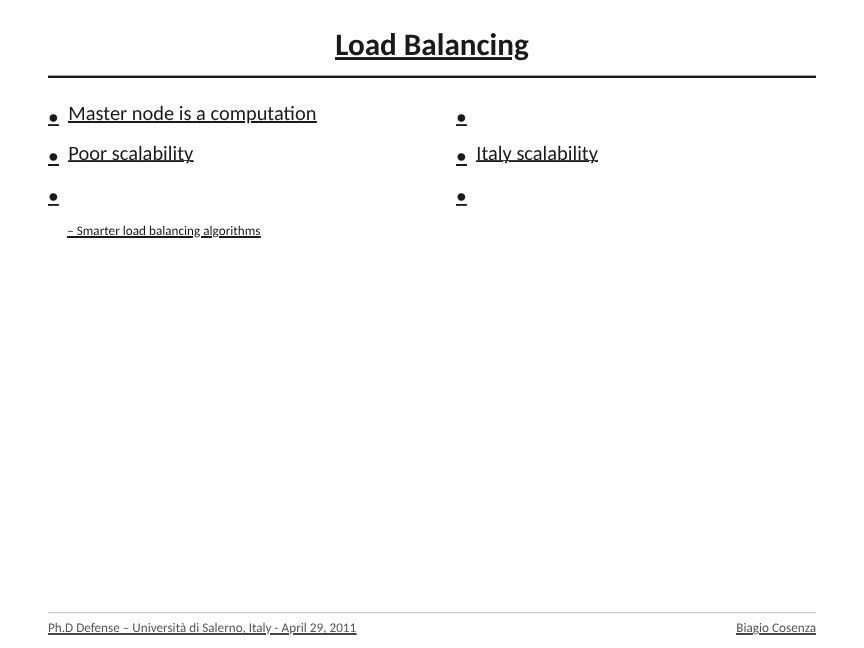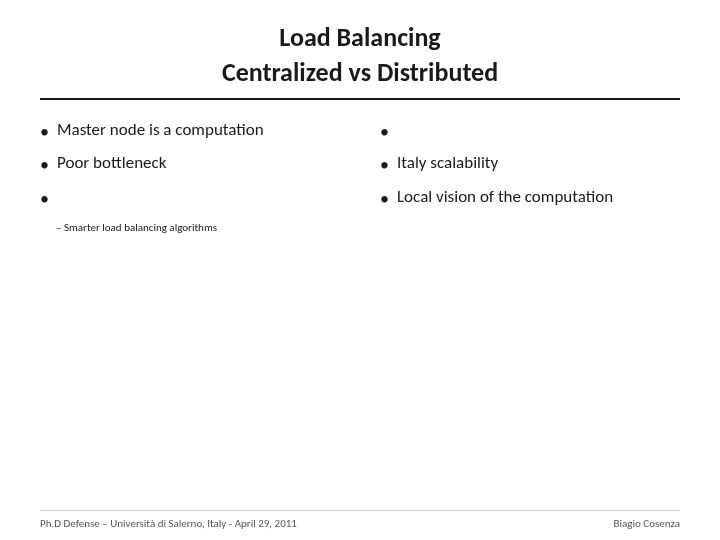--- a/index.html
+++ b/index.html
@@ -1,18 +1,19 @@
 <!DOCTYPE html>
 <html><head>
   <meta charset="utf-8">
   <style>
     * {
       margin: 0;
       padding: 0;
       box-sizing: border-box;
+      text-decoration: underline;
     }
 
     body {
       width: 720px;
       height: 540px;
       background: #ffffff;
       font-family: 'Calibri', 'Segoe UI', Arial, sans-serif;
       color: #1a1a1a;
       overflow: hidden;
     }
@@ -102,54 +103,52 @@
       color: #555555;
     }
   </style>
 </head>
 <body>
 
 <div class="slide">
 
   <div class="title-area">
     <div class="title-line">Load Balancing</div>
-    <div class="title-line">Centralized vs Distributed</div>
   </div>
 
   <div class="content-area">
 
     <div class="left-col">
       <ul class="bullet-list">
         <li class="bullet-item">
           <span class="bullet-dot">•</span>
           <span>Master node is a computation</span>
         </li>
         <li class="bullet-item">
           <span class="bullet-dot">•</span>
-          <span>Poor bottleneck</span>
+          <span>Poor scalability</span>
         </li>
         <li class="bullet-item">
           <span class="bullet-dot">•</span>
         </li>
       </ul>
       <div class="sub-item">– Smarter load balancing algorithms</div>
     </div>
 
     <div class="right-col">
       <ul class="bullet-list">
         <li class="bullet-item">
           <span class="bullet-dot">•</span>
         </li>
         <li class="bullet-item">
           <span class="bullet-dot">•</span>
           <span>Italy scalability</span>
         </li>
         <li class="bullet-item">
           <span class="bullet-dot">•</span>
-          <span>Local vision of the computation</span>
         </li>
       </ul>
     </div>
 
   </div>
 
   <div class="footer">
     <span class="footer-text">Ph.D Defense – Università di Salerno, Italy - April 29, 2011</span>
     <span class="footer-author">Biagio Cosenza</span>
   </div>

